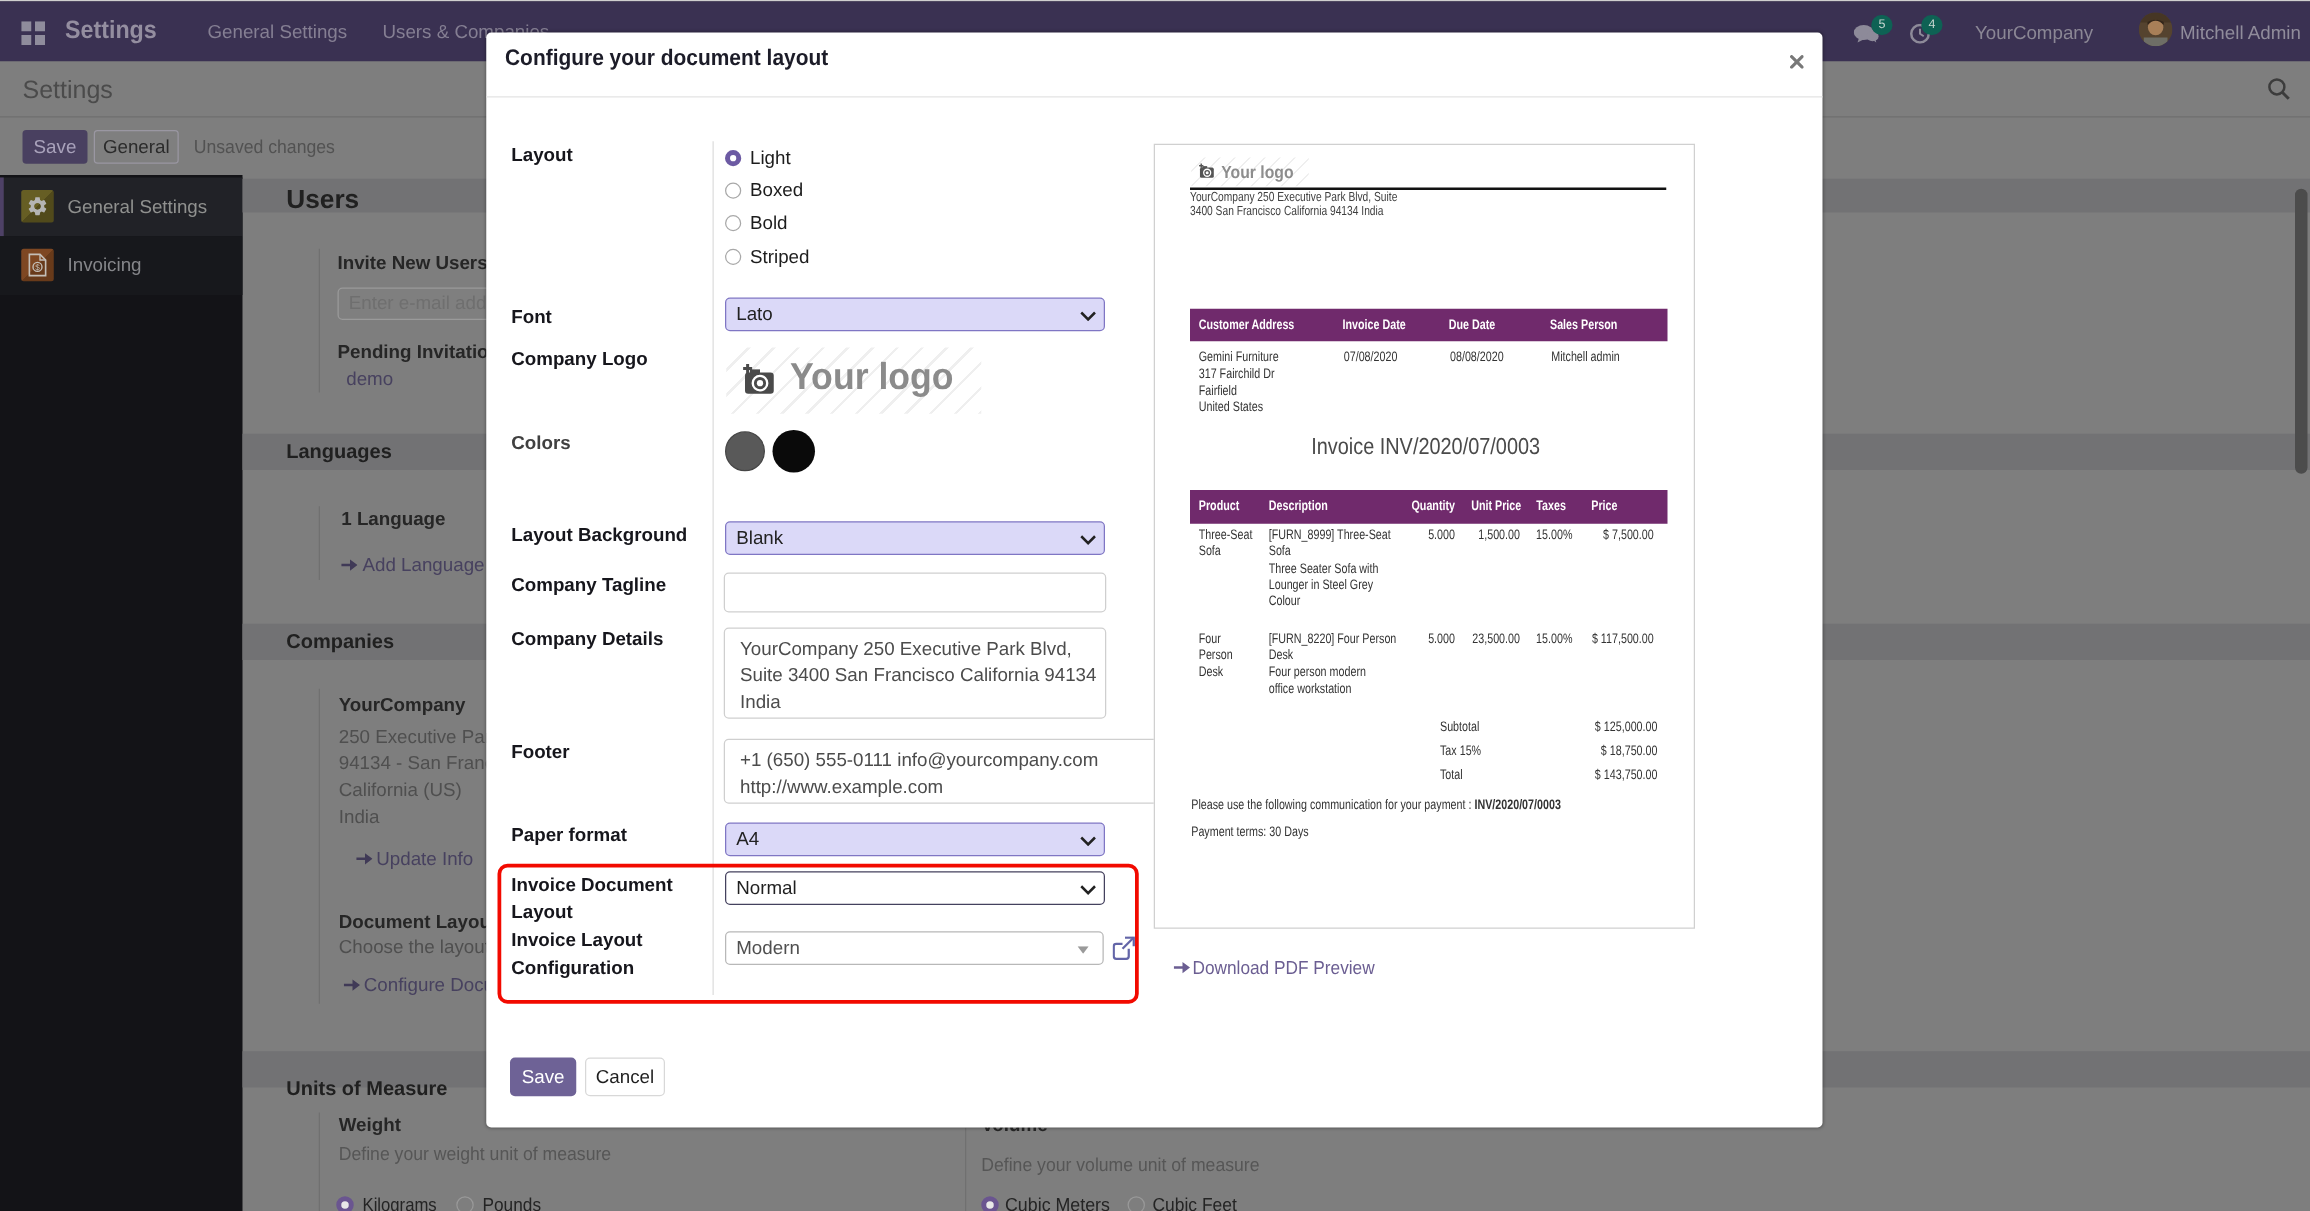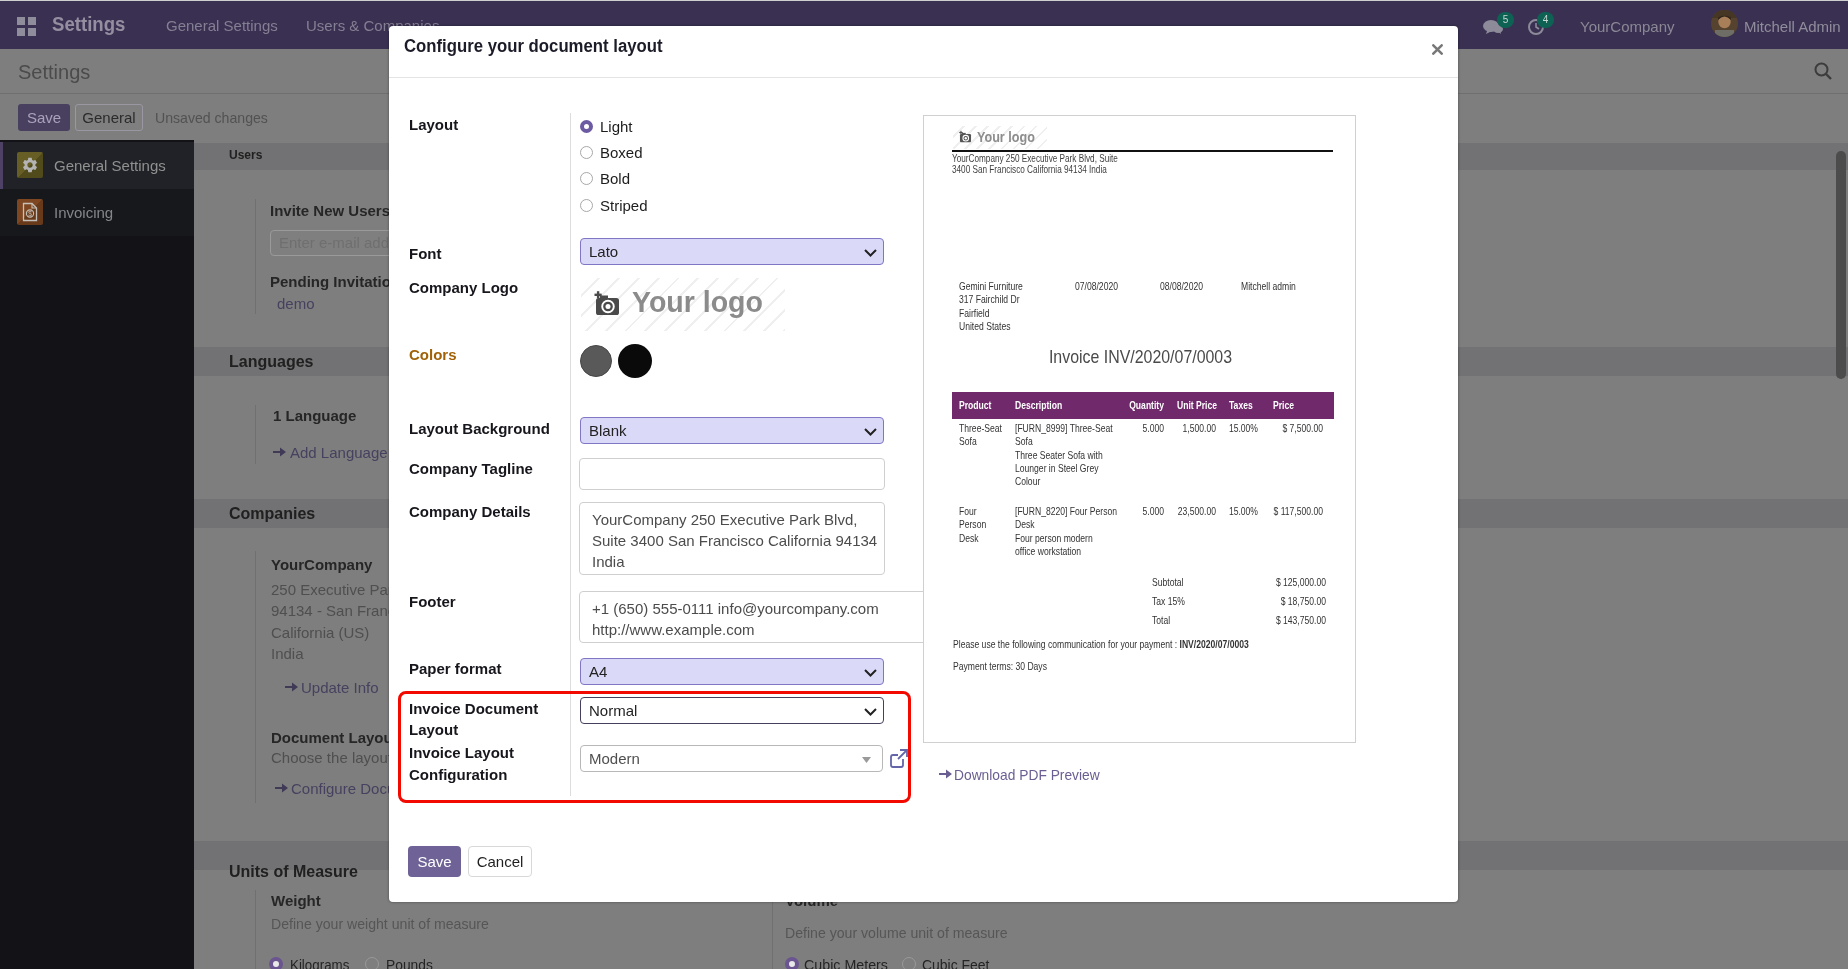--- a/index.html
+++ b/index.html
@@ -82,21 +82,21 @@
         <path d="M10 1.5 V6 H14.5" fill="none" stroke="#c4bfb8" stroke-width="1.1"></path>
         <circle cx="8" cy="11.5" r="3.6" fill="none" stroke="#c4bfb8" stroke-width="1.1"></circle>
         <text x="8" y="14" font-size="6.5" fill="#c4bfb8" text-anchor="middle" font-family="Liberation Sans">$</text>
       </svg>
     </div>
     <div class="abs" style="left:54px;top:15px;font-size:15px;color:#85868a;">Invoicing</div>
   </div>
 </div>
 
 <div class="abs" style="left:194px;top:143px;width:1654px;height:27px;background:#727274;"></div>
-<div class="abs b" style="left:229px;top:148px;font-size:12px;color:#202020;">Users</div>
+<div class="abs b" style="left:229px;top:148px;font-size:21px;color:#202020;">Users</div>
 <div class="abs" style="left:194px;top:347px;width:1654px;height:29px;background:#727274;"></div>
 <div class="abs b" style="left:229px;top:353px;font-size:16px;color:#202020;">Languages</div>
 <div class="abs" style="left:194px;top:499px;width:1654px;height:29px;background:#727274;"></div>
 <div class="abs b" style="left:229px;top:505px;font-size:16px;color:#202020;">Companies</div>
 <div class="abs" style="left:194px;top:841px;width:1654px;height:29px;background:#727274;"></div>
 <div class="abs b" style="left:229px;top:847px;font-size:16px;color:#202020;margin-top:16px;">Units of Measure</div>
 
 <div class="abs" style="left:255px;top:199px;width:1px;height:115px;background:#707070;"></div>
 <div class="abs b" style="left:270px;top:202px;font-size:15px;color:#262626;">Invite New Users</div>
 <div class="abs" style="left:270px;top:230px;width:220px;height:26px;background:#7f7f7f;border:1px solid #9a9a9a;border-radius:4px;color:#6f6f6f;font-size:15px;line-height:24px;padding-left:8px;white-space:nowrap;overflow:hidden;">Enter e-mail address</div>
@@ -175,21 +175,21 @@
       <rect x="0.5" y="3.6" width="7.2" height="2.4" fill="#4a4a4a"></rect>
       <rect x="2.9" y="1.2" width="2.4" height="7.2" fill="#4a4a4a"></rect>
       <rect x="6" y="5.5" width="8" height="4" fill="#4a4a4a"></rect>
       <rect x="2" y="8" width="23" height="17" rx="2.6" fill="#4a4a4a"></rect>
       <circle cx="14" cy="16.5" r="5.8" fill="#4a4a4a" stroke="#ffffff" stroke-width="1.9"></circle>
       <circle cx="14" cy="16.5" r="2.5" fill="#ffffff"></circle>
     </svg>
     <div class="abs b" style="left:51px;top:7px;font-size:30px;color:#8b8b8b;transform:scaleX(0.95);transform-origin:0 50%;">Your logo</div>
   </div>
 
-  <div class="abs b" style="left:20px;top:320px;font-size:15px;color:#a16207;">Colors</div>
+  <div class="abs b" style="left:20px;top:320px;font-size:15px;color:#404040;">Colors</div>
   <div class="abs" style="left:190.5px;top:318.5px;width:32px;height:32px;border-radius:50%;background:#595959;border:1.5px solid #464646;"></div>
   <div class="abs" style="left:228.5px;top:318px;width:34px;height:34px;border-radius:50%;background:#0a0a0a;"></div>
 
   <div class="abs b" style="left:20px;top:394px;font-size:15px;color:#16161c;">Layout Background</div>
   <div class="abs" style="left:191px;top:391px;width:304px;height:27px;background:#dbd9f8;border:1px solid #7f76c4;border-radius:4px;">
     <div class="abs" style="left:8px;top:4px;font-size:15px;color:#222;">Blank</div>
     <svg class="abs" style="left:283px;top:10px;" width="13" height="8" viewBox="0 0 13 8">
         <path d="M1 1 L6.5 6.5 L12 1" fill="none" stroke="#222" stroke-width="2"></path>
       </svg>
   </div>
@@ -249,20 +249,26 @@
       <rect x="2.9" y="1.2" width="2.4" height="7.2" fill="#555"></rect>
       <rect x="6" y="5.5" width="8" height="4" fill="#555"></rect>
       <rect x="2" y="8" width="23" height="17" rx="2.6" fill="#555"></rect>
       <circle cx="14" cy="16.5" r="5.8" fill="#555" stroke="#ffffff" stroke-width="2.2"></circle>
       <circle cx="14" cy="16.5" r="2.5" fill="#ffffff"></circle>
     </svg>
     <div class="abs b cx" style="left:53px;top:13px;font-size:14px;color:#8d8d8d;transform:scaleX(0.9);">Your logo</div>
     <div class="abs" style="left:28px;top:33.5px;width:381px;height:2px;background:#111;"></div>
     <div class="abs cx" style="left:28px;top:36.5px;font-size:10.5px;color:#3f3f3f;line-height:11px;">YourCompany 250 Executive Park Blvd, Suite<br>3400 San Francisco California 94134 India</div>
 
+    <div class="abs" style="left:28px;top:131px;width:382px;height:26px;background:#702a6c;">
+      <div class="abs b cx pv" style="left:7px;top:7px;color:#fff;">Customer Address</div>
+      <div class="abs b cx pv" style="left:122px;top:7px;color:#fff;">Invoice Date</div>
+      <div class="abs b cx pv" style="left:207px;top:7px;color:#fff;">Due Date</div>
+      <div class="abs b cx pv" style="left:288px;top:7px;color:#fff;">Sales Person</div>
+    </div>
     <div class="abs cx pv" style="left:35px;top:164px;line-height:13.3px;">Gemini Furniture<br>317 Fairchild Dr<br>Fairfield<br>United States</div>
     <div class="abs cx pv" style="left:151px;top:164px;">07/08/2020</div>
     <div class="abs cx pv" style="left:236px;top:164px;">08/08/2020</div>
     <div class="abs cx pv" style="left:317px;top:164px;">Mitchell admin</div>
 
     <div class="abs" style="left:0;top:230px;width:433px;text-align:center;font-size:18.5px;color:#4a4a4a;transform:scaleX(0.86);">Invoice INV/2020/07/0003</div>
 
     <div class="abs" style="left:28px;top:276px;width:382px;height:27px;background:#702a6c;">
       <div class="abs b cx pv" style="left:7px;top:7px;color:#fff;">Product</div>
       <div class="abs b cx pv" style="left:63px;top:7px;color:#fff;">Description</div>

